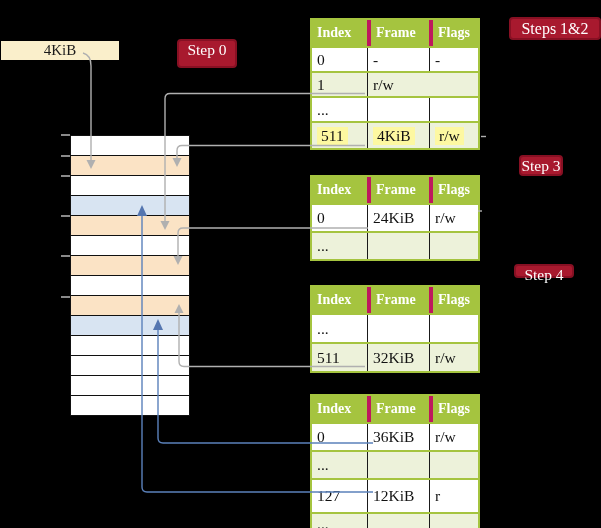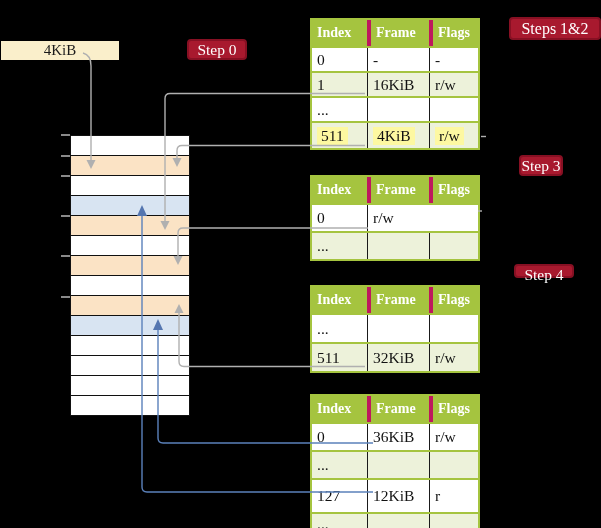--- a/index.html
+++ b/index.html
@@ -28,21 +28,21 @@
     left:1px;top:41px;width:118px;height:19px;background:#faefcb;
     color:#1a1a1a;font-size:15px;text-align:center;line-height:19px;z-index:2;
   }
 
   
   .badge{
     background:#a8192e;border:2px solid #871023;border-radius:4px;
     color:#ffffff;font-size:15.5px;text-align:center;
     box-sizing:border-box;z-index:3;line-height:17px;
   }
-  #badge-step0{left:187px;top:39px;width:60px;height:21px;}
+  #badge-step0{left:177px;top:39px;width:60px;height:29px;}
   #badge-steps12{left:509px;top:17px;width:92px;height:23px;line-height:19px;font-size:16px;}
   #badge-step3{left:519px;top:155px;width:44px;height:21px;}
   #badge-step4{left:514px;top:264px;width:60px;height:14px;}
 
   
   .ptable{
     left:310px;width:170px;border:2px solid #a5c43f;box-sizing:border-box;
     z-index:2;background:#ffffff;
   }
   .prow{display:flex;border-top:2px solid #a5c43f;box-sizing:border-box;}
@@ -109,21 +109,20 @@
     <div class="cell c1">Frame</div>
     <div class="cell c2">Flags</div>
   </div>
   <div class="prow white" style="height:25px">
     <div class="cell c0">0</div>
     <div class="cell c1">-</div>
     <div class="cell c2">-</div>
   </div>
   <div class="prow green" style="height:25px">
     <div class="cell c0">1</div>
-    <div class="cell c1">16KiB</div>
     <div class="cell c2">r/w</div>
   </div>
   <div class="prow white" style="height:25px">
     <div class="cell c0">...</div>
     <div class="cell c1"></div>
     <div class="cell c2"></div>
   </div>
   <div class="prow green" style="height:27px">
     <div class="cell c0">
         <span class="hl">511</span>
@@ -138,20 +137,21 @@
 </div>
 
 <div class="abs ptable" id="table-2">
   <div class="prow head" style="height:26px">
     <div class="cell c0">Index</div>
     <div class="cell c1">Frame</div>
     <div class="cell c2">Flags</div>
   </div>
   <div class="prow white" style="height:28px">
     <div class="cell c0">0</div>
+    <div class="cell c1">24KiB</div>
     <div class="cell c2">r/w</div>
   </div>
   <div class="prow green" style="height:28px">
     <div class="cell c0">...</div>
     <div class="cell c1"></div>
     <div class="cell c2"></div>
   </div>
 </div>
 
 <div class="abs ptable" id="table-3">

